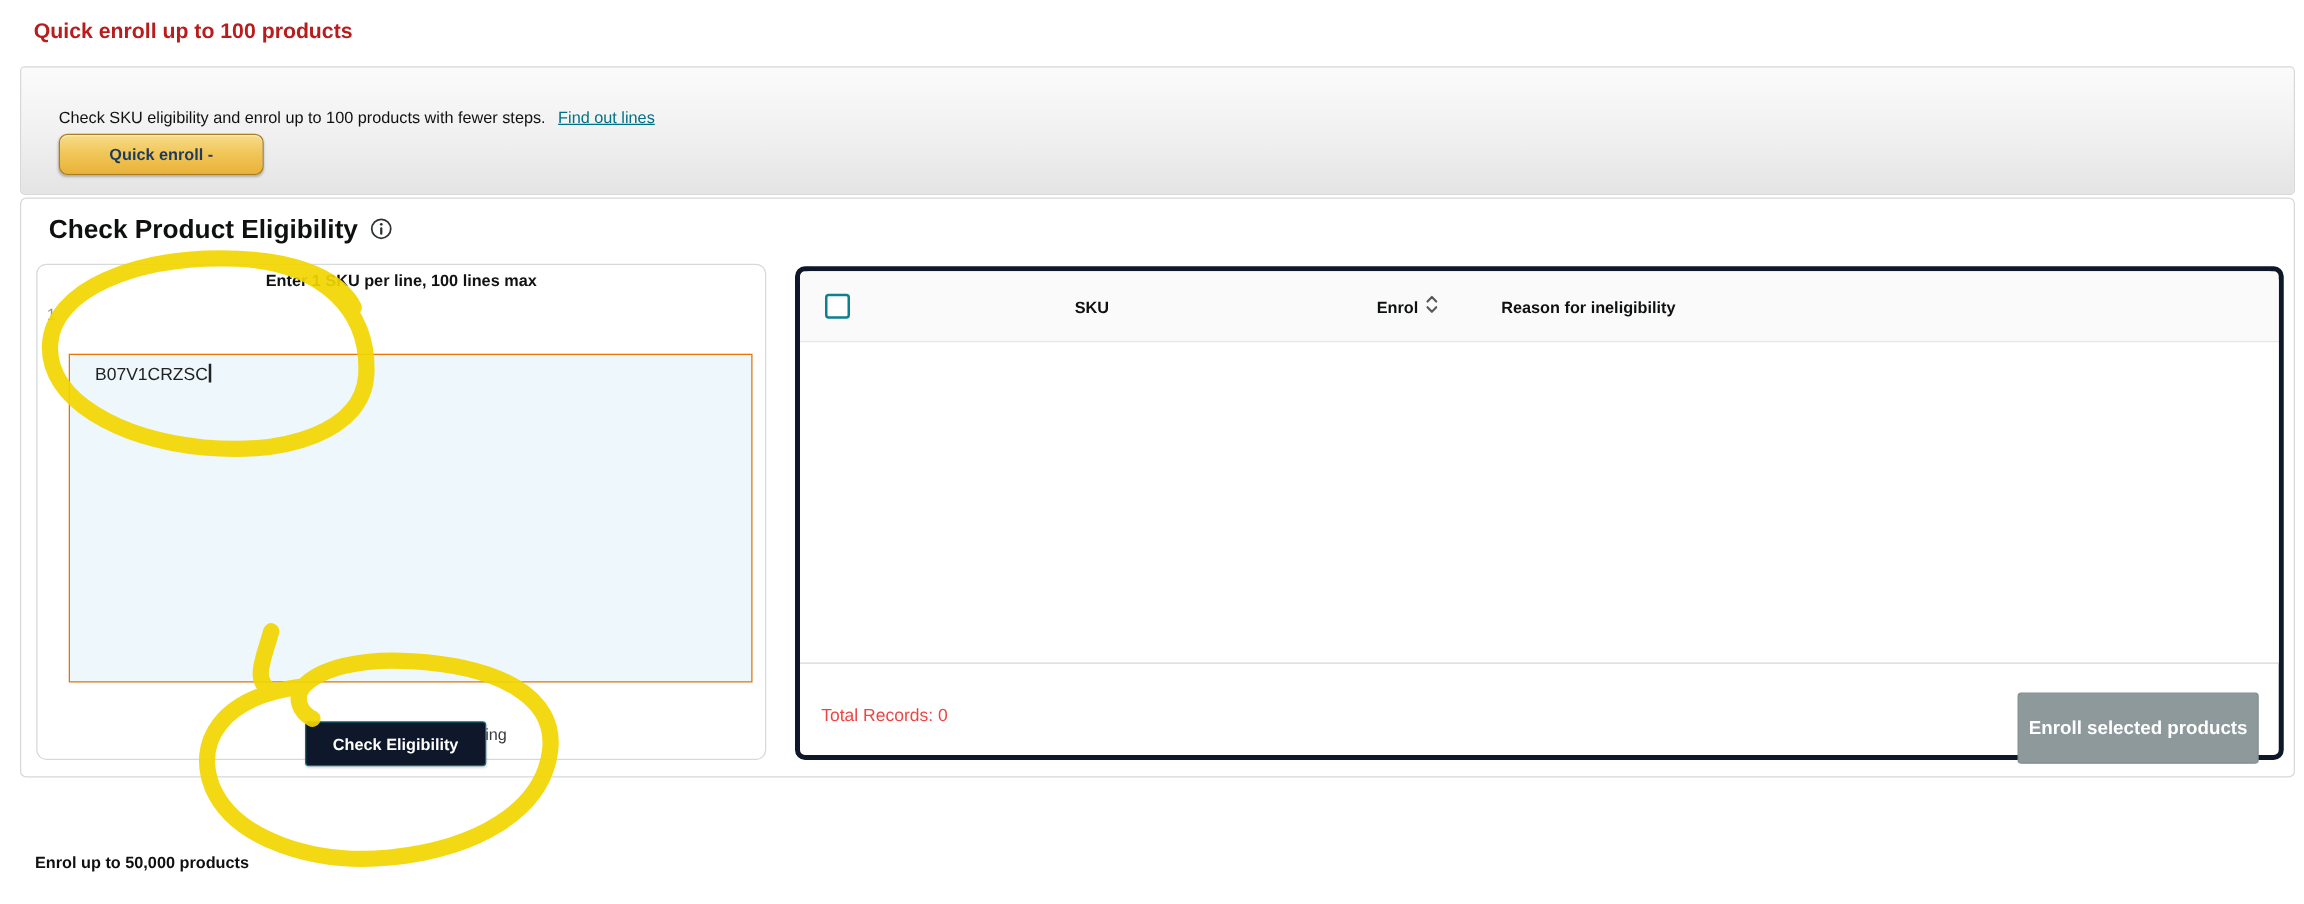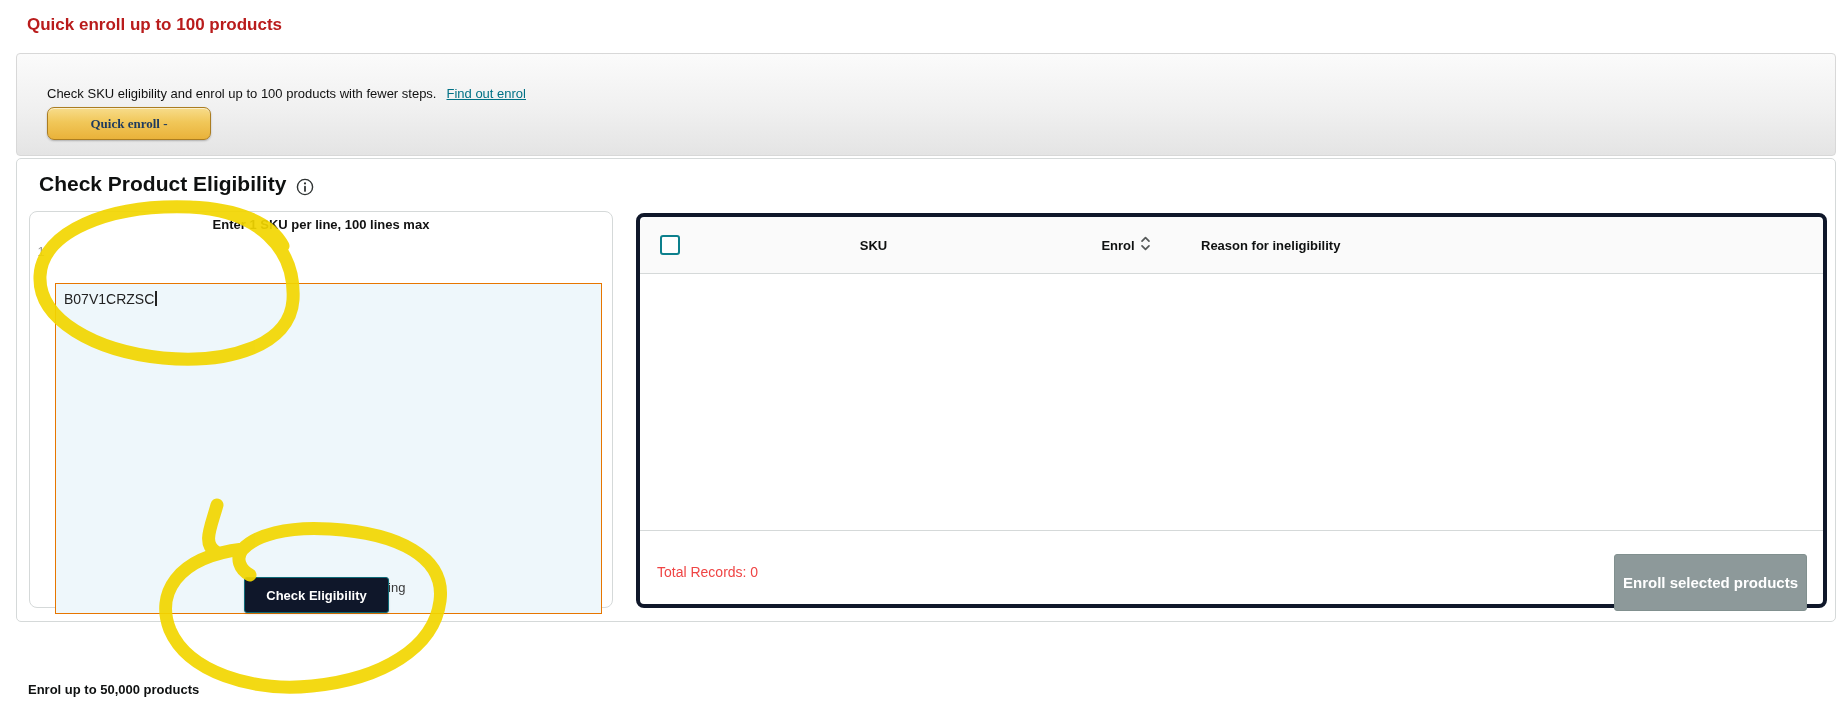--- a/index.html
+++ b/index.html
@@ -24,43 +24,43 @@
   }
   .qe-desc { position:absolute; left:30px; top:32px; font-size:13px; color:#111; }
   .qe-link { color:#007185; text-decoration:underline; margin-left:10px; cursor:pointer; }
   .qe-btn {
     position:absolute; left:30px; top:53px; width:164px; height:33px;
     background:linear-gradient(180deg,#f7dc8b 0%, #f1c759 45%, #e9b23a 100%);
     border:1px solid #ab7d21; border-radius:7px;
     box-shadow:inset 0 1px 0 rgba(255,255,255,.55), 0 1px 2px rgba(0,0,0,.25);
     font-size:13px; font-weight:bold; color:#1d3a5f;
     display:flex; align-items:center; justify-content:center; cursor:pointer;
-    font-family:Liberation Serif, serif;
+    font-family:Liberation Sans, sans-serif;
   }
 
   
   .section {
     left:16px; top:158px; width:1820px; height:464px;
     background:#fff; border:1px solid #d5d9d9; border-radius:5px;
   }
-  .section-h2 { position:absolute; left:22px; top:13px; font-size:21px; font-weight:bold; display:flex; align-items:flex-end; gap:10px; }
+  .section-h2 { position:absolute; left:22px; top:13px; font-size:21px; font-weight:bold; display:flex; align-items:flex-start; gap:10px; }
   .info-icon { display:inline-flex; margin-top:2px; }
 
   
   .left-panel {
     position:absolute; left:12px; top:52px; width:584px; height:397px;
     border:1px solid #d5d9d9; border-radius:8px; background:#fff;
   }
   .sku-label { position:absolute; left:0; top:5px; width:100%; text-align:center; font-size:13px; font-weight:bold; color:#111; }
   .line-gutter { position:absolute; left:0; top:26px; width:22px; text-align:center; font-size:13px; color:#949494; padding-top:6px; }
   .sku-editor {
-    position:absolute; left:25px; top:71px; width:547px; height:331px;
+    position:absolute; left:25px; top:71px; width:547px; height:263px;
     top:71px;
     background:#eef7fb; border:1px solid #e77600;
-    font-size:14px; color:#222; padding:7px 8px;
+    font-size:14px; color:#222; padding:7px 20px;
     white-space:pre; cursor:text;
   }
   .cursor {
     display:inline-block; width:2px; height:15px; background:#222;
     vertical-align:-2px; margin-left:1px;
   }
   .chars-remaining { position:absolute; left:25px; top:368px; width:547px; text-align:center; font-size:13px; color:#3a3a3a; }
   .check-btn {
     position:absolute; left:214px; top:365px; width:145px; height:36px;
     background:#0f172a; border:1px solid #0e6b78; border-radius:3px;
@@ -113,21 +113,21 @@
     pointer-events:none; z-index:50;
   }
 </style>
 </head>
 <body>
 
 <div class="abs page-h1">Quick enroll up to 100 products</div>
 
 <div class="abs qe-card">
   <div class="qe-desc">
-    <span>Check SKU eligibility and enrol up to 100 products with fewer steps.</span><span class="qe-link">Find out enrol</span>
+    <span>Check SKU eligibility and enrol up to 100 products with fewer steps.</span><span class="qe-link">Find out lines</span>
   </div>
   <button class="qe-btn">Quick enroll -</button>
 </div>
 
 <div class="abs section">
 
   <div class="section-h2">
     <span>Check Product Eligibility</span>
     <span class="info-icon">
       <svg width="18" height="18" viewBox="0 0 18 18">

